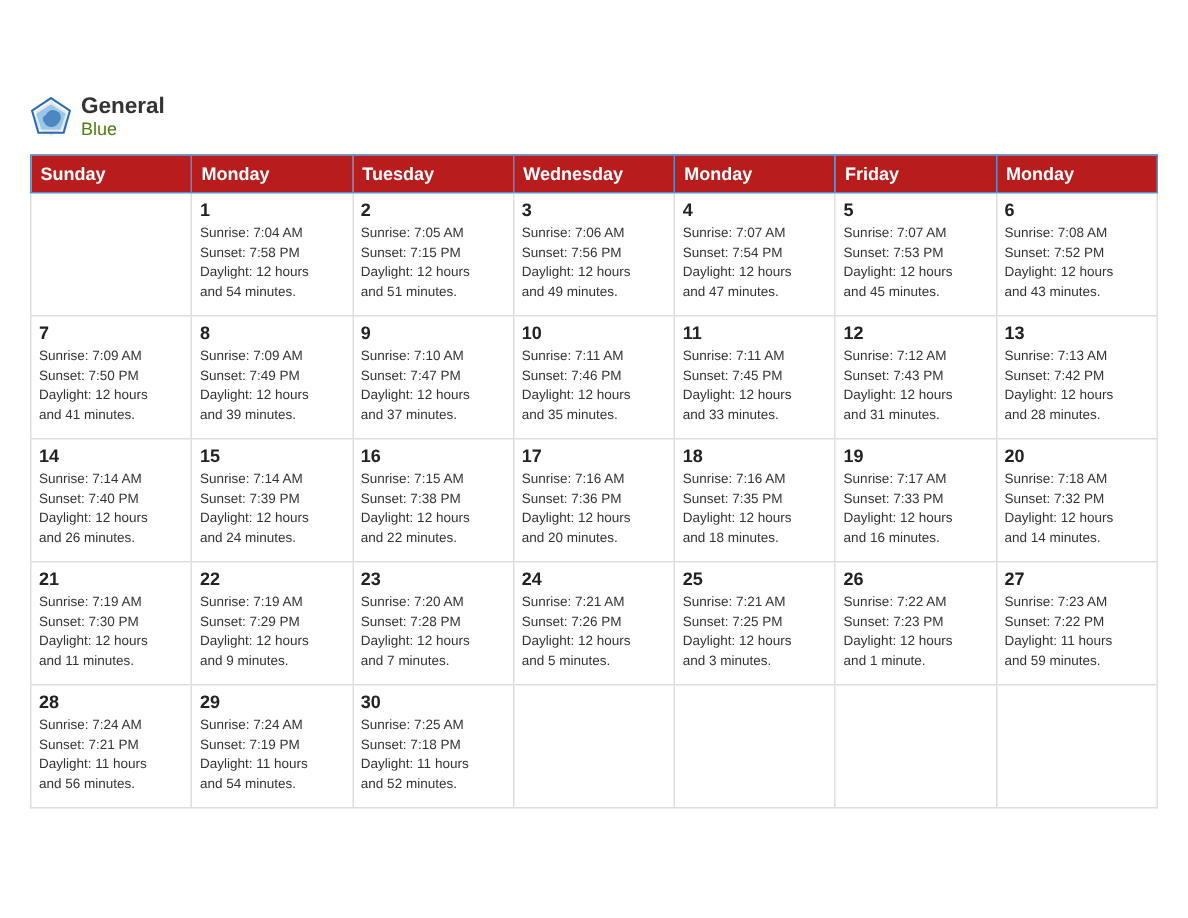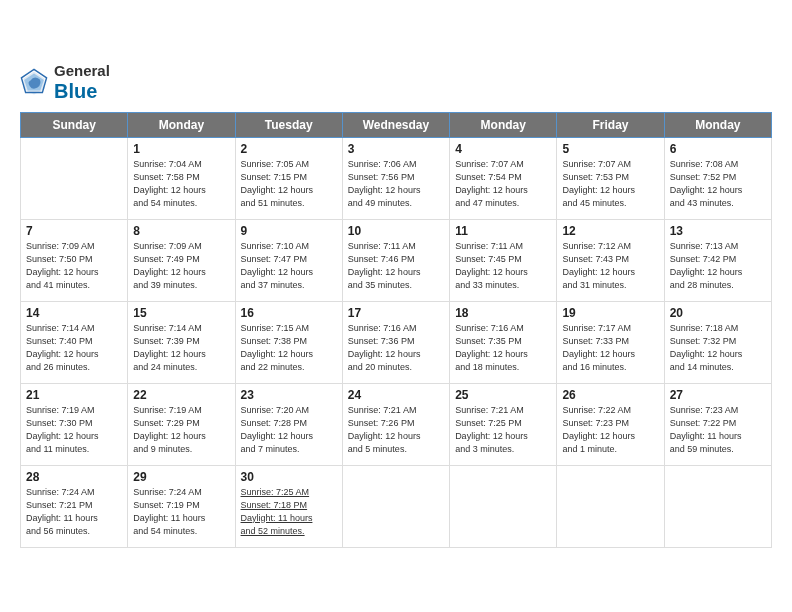--- a/index.html
+++ b/index.html
@@ -32,23 +32,23 @@
       display: flex;
       flex-direction: column;
       line-height: 1.1;
     }
     .logo-general {
       font-size: 15px;
       font-weight: bold;
       color: #333;
     }
     .logo-blue {
-      font-size: 20px;
-      font-weight: bold;
-      color: #0369a1;
+      font-size: 12px;
+      font-weight: normal;
+      color: #4d7c0f;
     }
     .logo-icon {
       width: 28px;
       height: 28px;
     }
     .title-area {
       text-align: right;
     }
     .month-title {
       font-size: 32px;
@@ -59,26 +59,26 @@
     .location {
       font-size: 14px;
       color: #555;
     }
     .calendar {
       width: 100%;
       border-collapse: collapse;
       border: 1px solid #ccc;
     }
     .calendar th {
-      background: #737373;
+      background: #b91c1c;
       color: white;
       font-size: 12px;
       font-weight: bold;
       padding: 5px 6px;
-      text-align: center;
+      text-align: left;
       border: 1px solid #5592cc;
     }
     .calendar td {
       width: 107px;
       vertical-align: top;
       padding: 4px 5px;
       font-size: 9.5px;
       color: #333;
       border: 1px solid #ddd;
       height: 82px;
@@ -345,21 +345,21 @@
           </td>
           <td>
             <span class="day-num">29</span>
             <div class="day-info" style="white-space: pre-line;">Sunrise: 7:24 AM
 Sunset: 7:19 PM
 Daylight: 11 hours
 and 54 minutes.</div>
           </td>
           <td>
             <span class="day-num">30</span>
-            <div class="day-info" style="white-space: pre-line; text-decoration: underline;">Sunrise: 7:25 AM
+            <div class="day-info" style="white-space: pre-line;">Sunrise: 7:25 AM
 Sunset: 7:18 PM
 Daylight: 11 hours
 and 52 minutes.</div>
           </td>
           <td class="empty-cell"></td>
           <td class="empty-cell"></td>
           <td class="empty-cell"></td>
           <td class="empty-cell"></td>
         </tr>
       </tbody>

